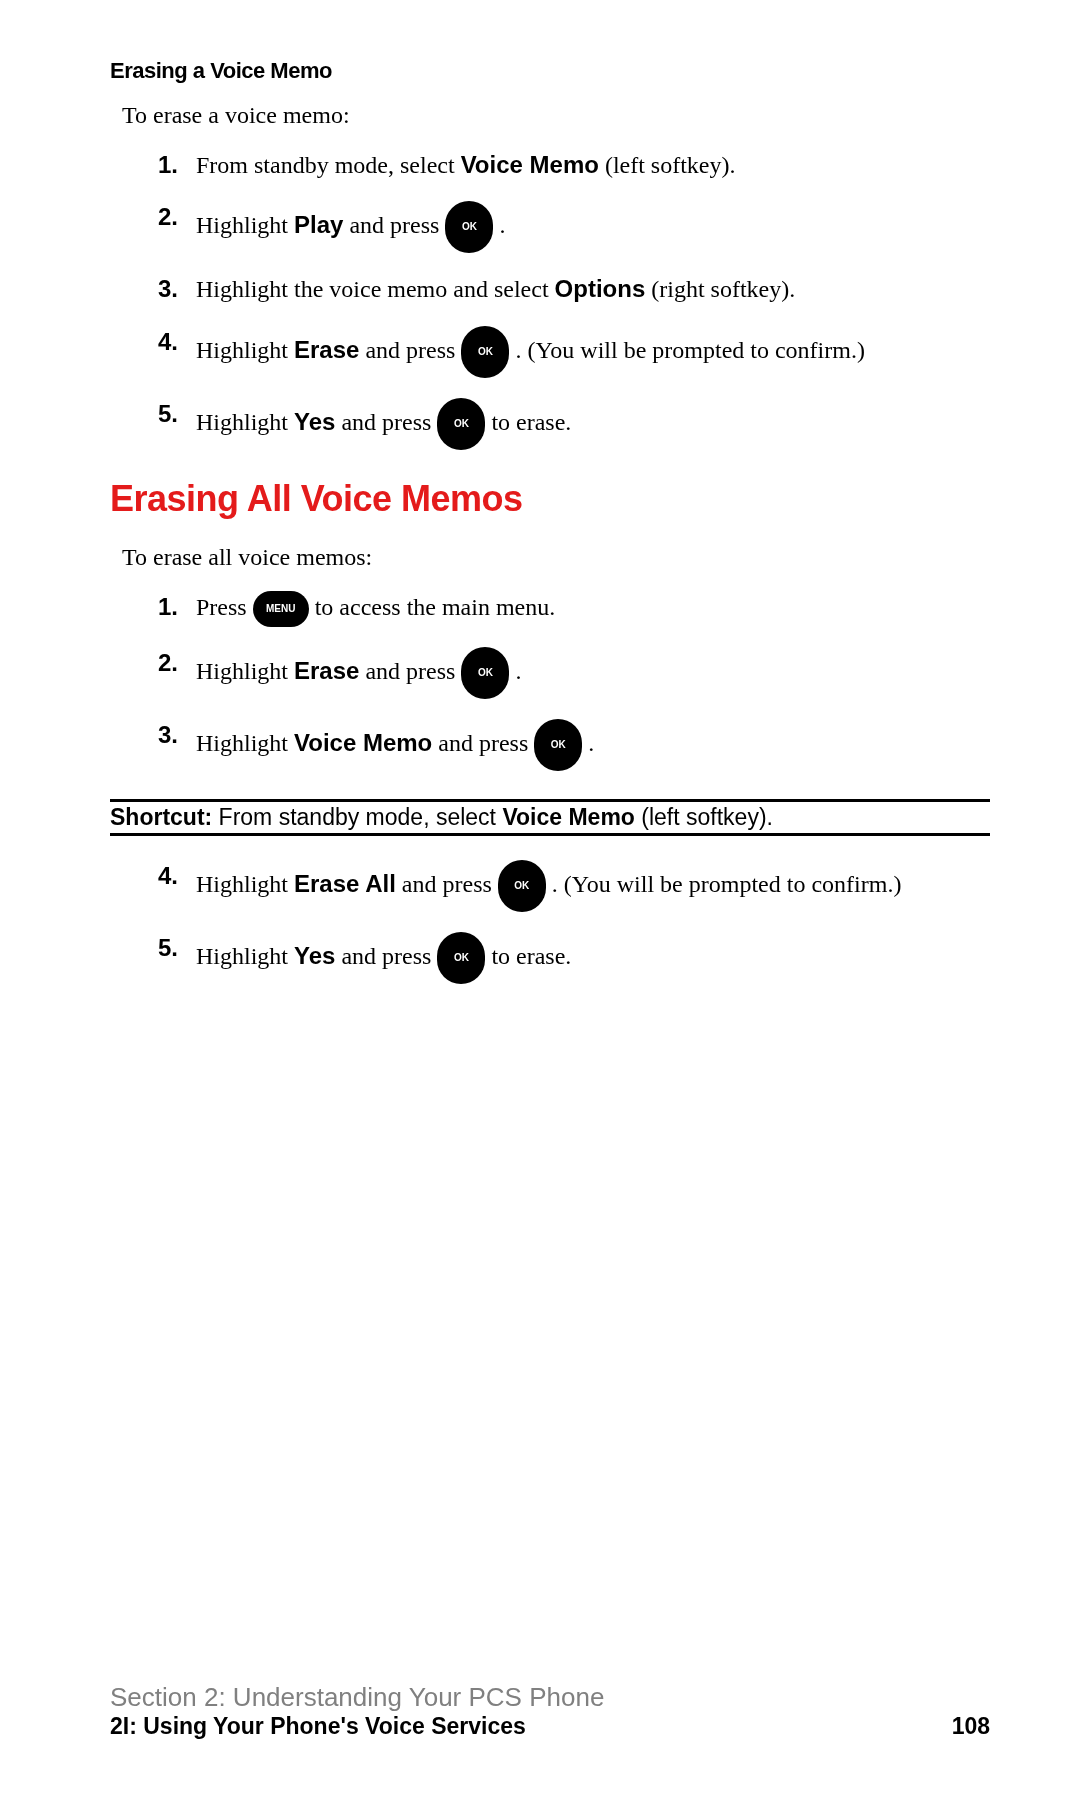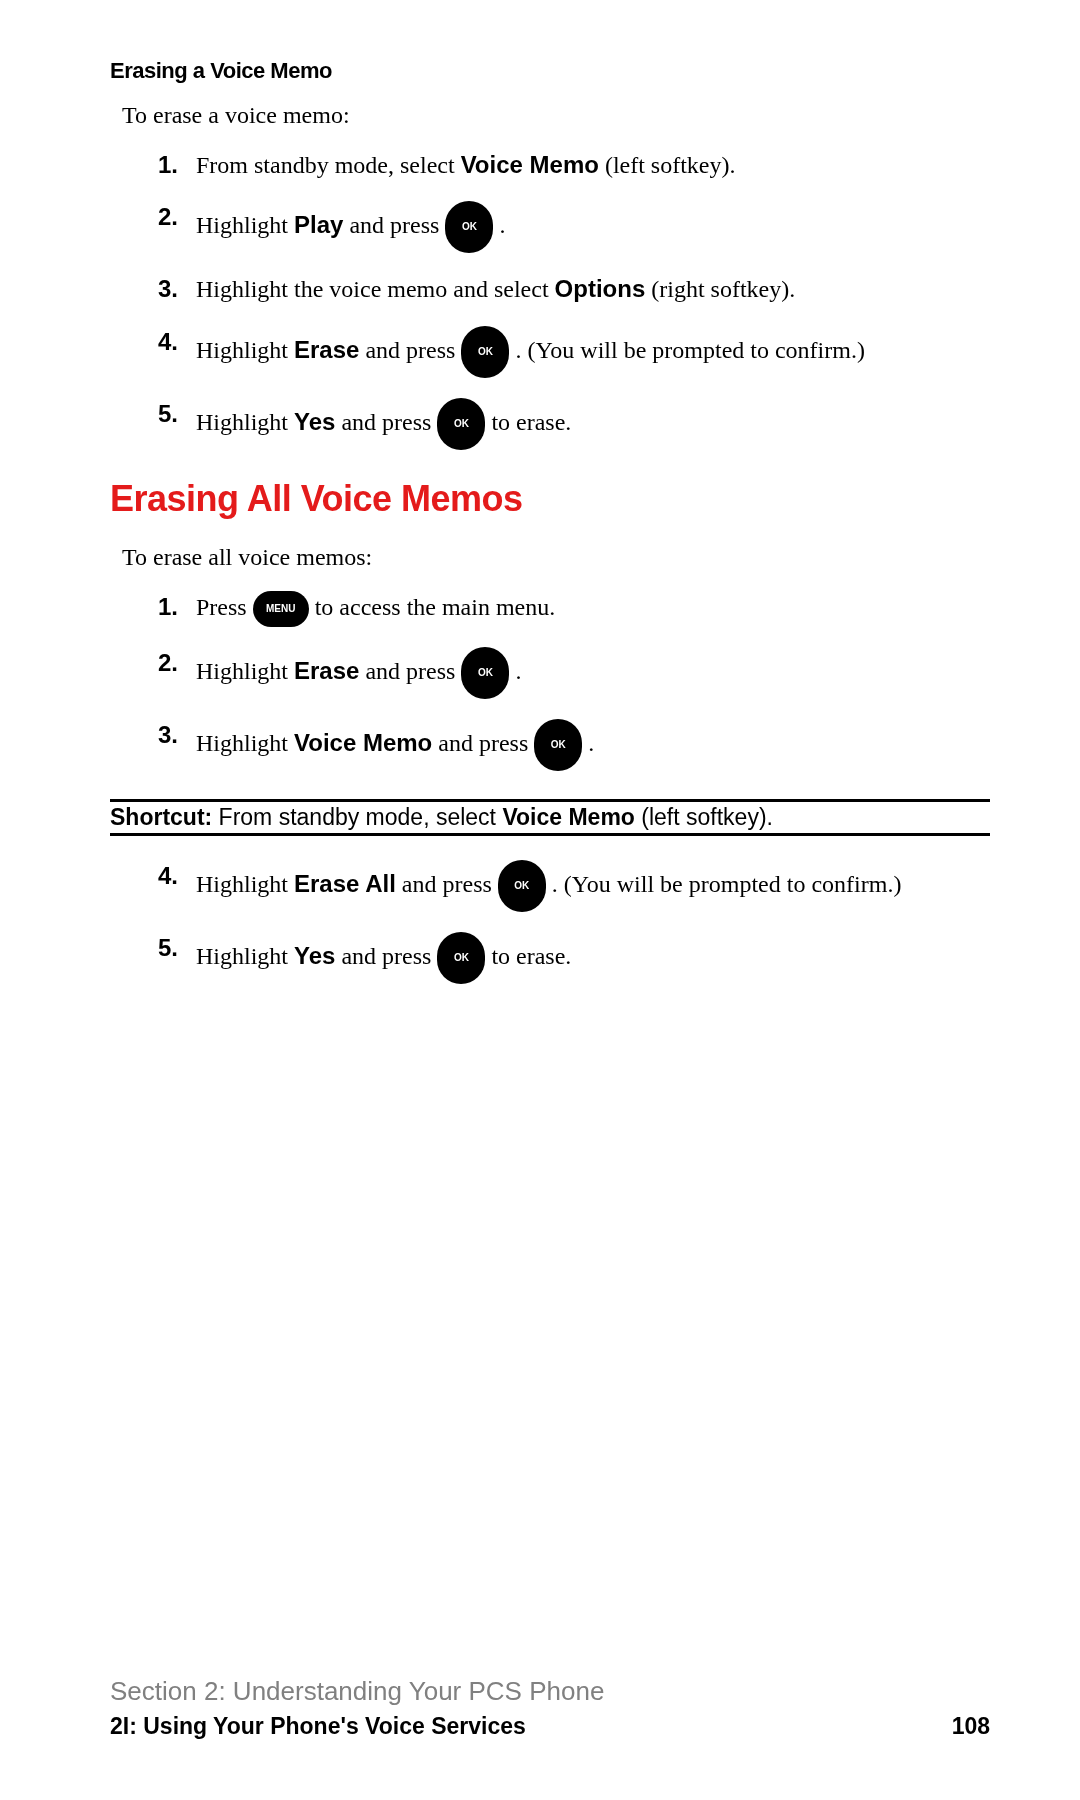--- a/index.html
+++ b/index.html
@@ -10,21 +10,21 @@
   ol.steps>li{font-size:24px;line-height:1.35;margin:0 0 20px 0;padding-left:38px;position:relative}
   ol.steps>li .num{position:absolute;left:0;top:0;font-family:"Helvetica Neue",Helvetica,Arial,sans-serif;font-weight:700;font-size:24px;font-stretch:condensed}
   .b{font-family:"Helvetica Neue",Helvetica,Arial,sans-serif;font-weight:700;font-stretch:condensed}
   .red-head{font-family:"Helvetica Neue",Helvetica,Arial,sans-serif;font-weight:700;color:#e41b1b;font-size:36px;margin:10px 0 24px 0;font-stretch:condensed;letter-spacing:-.5px}
   .pill{display:inline-flex;align-items:center;justify-content:center;background:#000;color:#fff;border-radius:999px;font-family:"Helvetica Neue",Helvetica,Arial,sans-serif;font-weight:700;vertical-align:middle;line-height:1}
   .pill.ok{height:20px;min-width:40px;font-size:10px;padding:16px 4px}
   .pill.menu{height:20px;min-width:48px;font-size:10px;padding:8px 4px}
   .shortcut-box{border-top:3px solid #000;border-bottom:3px solid #000;padding:2px 0;margin:0 0 24px 0;font-family:"Helvetica Neue",Helvetica,Arial,sans-serif;font-size:23px;font-stretch:condensed}
   .shortcut-box .lbl{font-weight:700}
   .footer{position:absolute;left:110px;right:90px;bottom:60px}
-  .footer .sec{font-family:"Helvetica Neue",Helvetica,Arial,sans-serif;font-size:26px;color:#808080;font-stretch:condensed;margin-bottom:6px}
+  .footer .sec{font-family:"Helvetica Neue",Helvetica,Arial,sans-serif;font-size:26px;color:#808080;font-stretch:condensed;}
   .footer .row{display:flex;justify-content:space-between;align-items:baseline}
   .footer .chap{font-family:"Helvetica Neue",Helvetica,Arial,sans-serif;font-weight:700;font-size:23px;font-stretch:condensed}
   .footer .pg{font-family:"Helvetica Neue",Helvetica,Arial,sans-serif;font-weight:700;font-size:23px;font-stretch:condensed}
 </style>
 </head>
 <body>
 
 <div class="page">
 
   <div class="sub-head">Erasing a Voice Memo</div>

